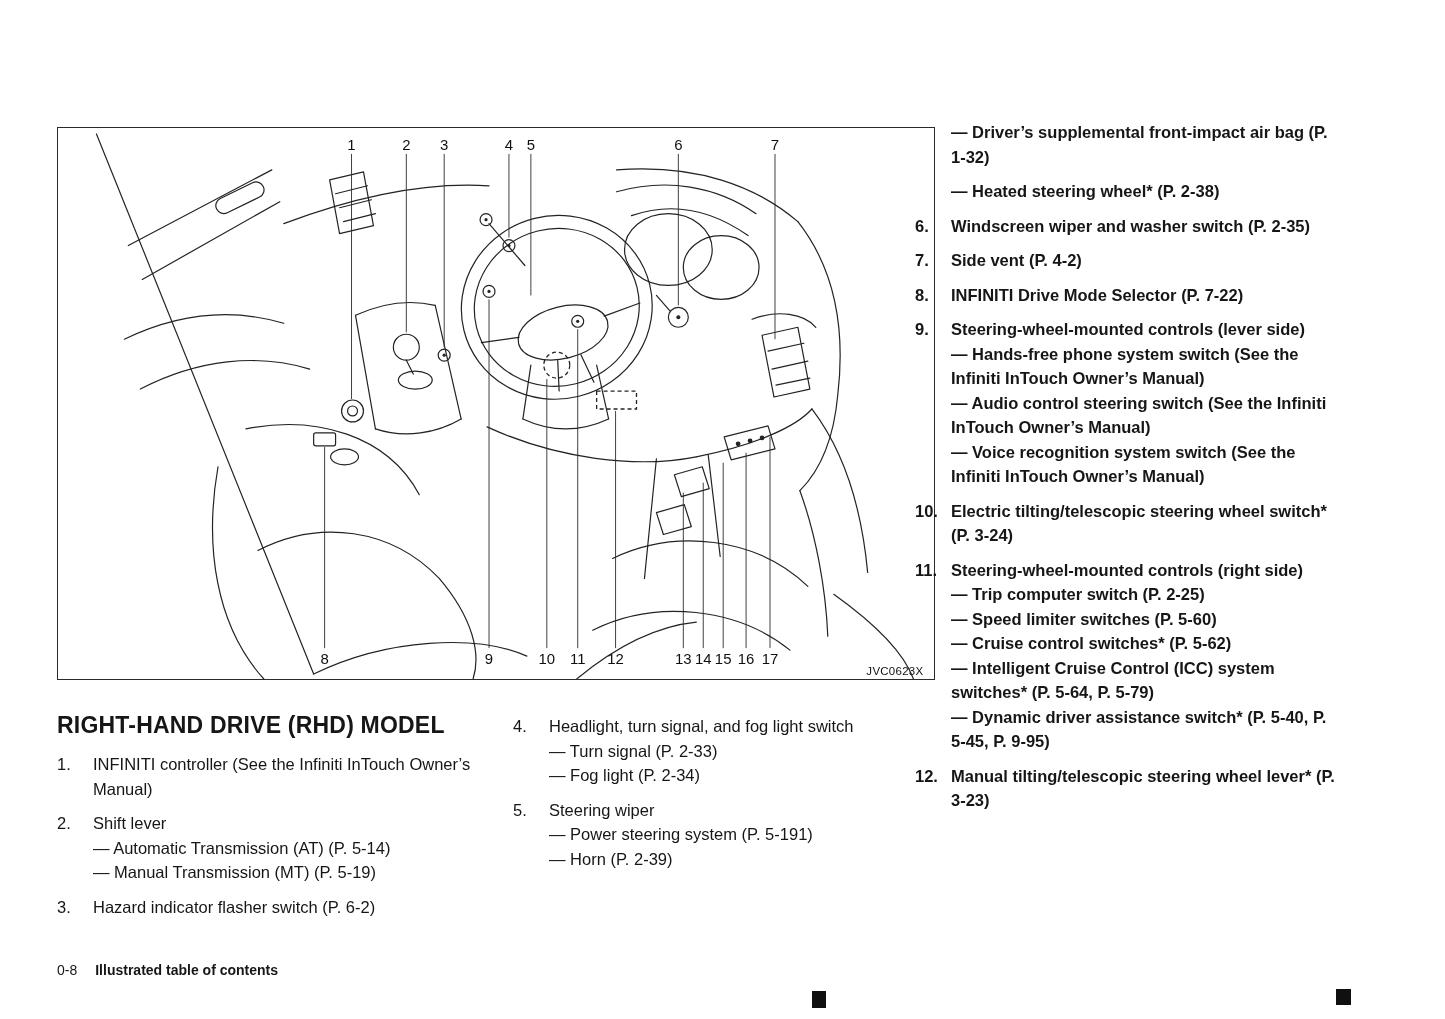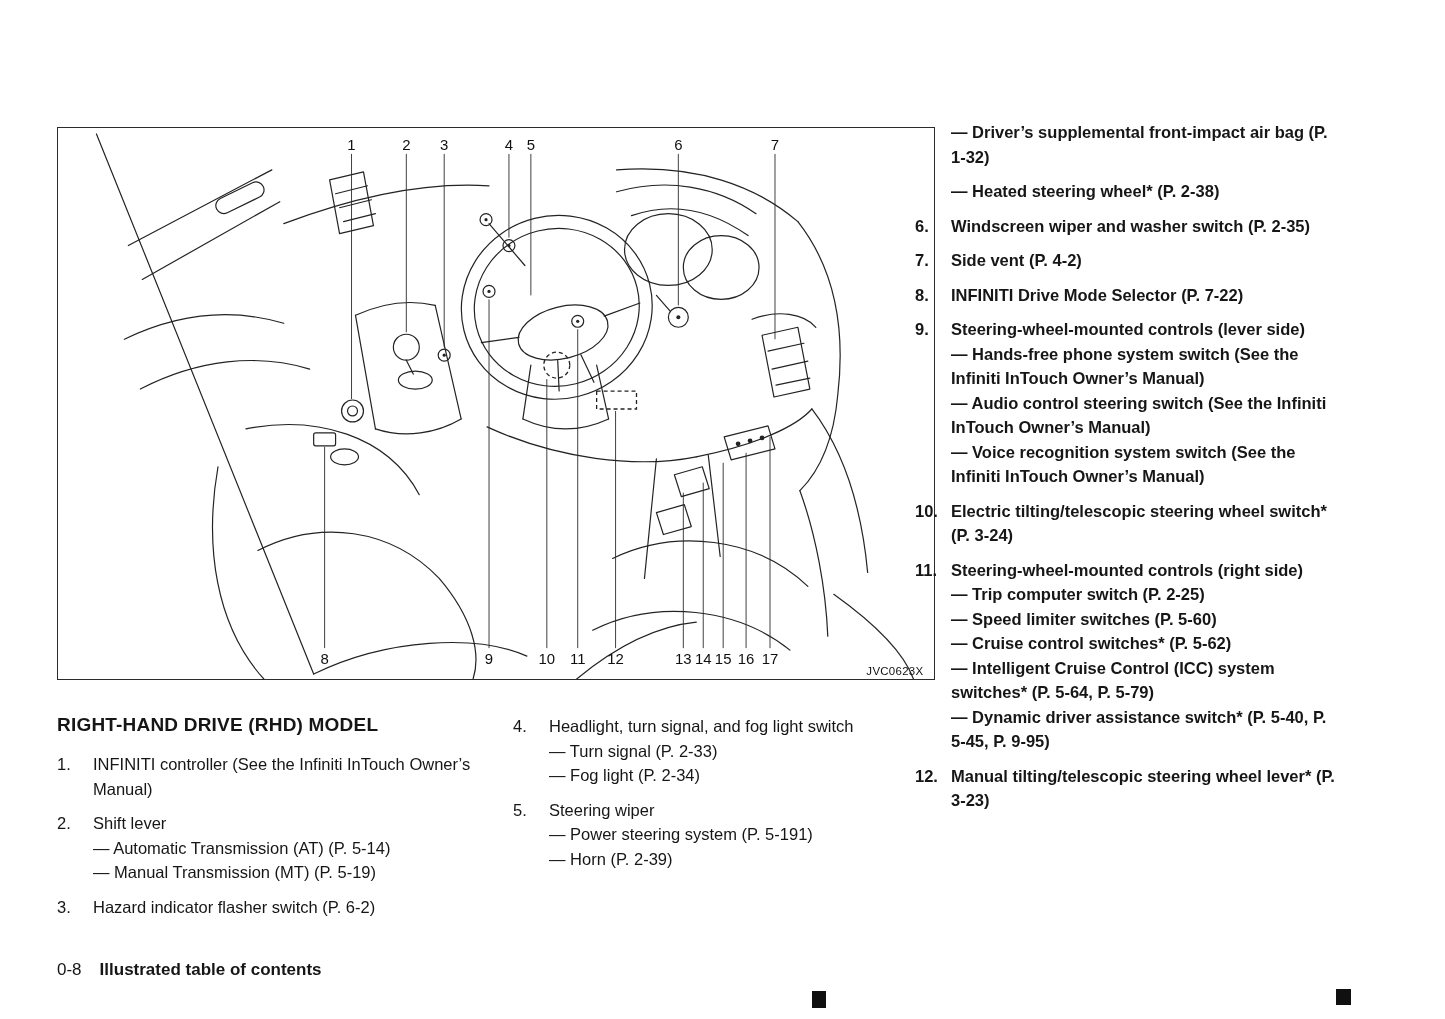--- a/index.html
+++ b/index.html
@@ -19,28 +19,28 @@
   .dashart { fill:none; stroke:#232323; stroke-width:1.3; stroke-dasharray:4 3; }
   .leaders path { fill:none; stroke:#2a2a2a; stroke-width:0.9; }
   .labels text { font-family:"Liberation Sans", sans-serif; font-size:15px; fill:#101010; text-anchor:middle; }
   .labels .figcode { font-size:11.5px; text-anchor:end; letter-spacing:.3px; }
 
   .col { position:absolute; font-size:16.5px; line-height:24.5px; }
   .col-left  { left:57px;  top:712px; width:432px; }
   .col-mid   { left:513px; top:714px; width:432px; }
   .col-right { left:915px; top:120px; width:428px;font-weight:bold; }
 
-  .heading { font-size:19px; font-weight:700; letter-spacing:.2px; margin:0 0 14px 0; line-height:26px; }
+  .heading { font-size:23px; font-weight:700; letter-spacing:.2px; margin:0 0 14px 0; line-height:26px; }
 
   .item { display:flex; margin-bottom:10px; }
   .item .num { flex:0 0 36px; }
   .item .body { flex:1; }
   .lead-bullet { padding-left:36px; margin-bottom:10px; }
 
-  .footer { position:absolute; left:57px; top:958px; font-size:17px; line-height:24px; }
+  .footer { position:absolute; left:57px; top:958px; font-size:14px; line-height:24px; }
   .footer .pageno { font-weight:400; }
   .footer .ftitle { font-weight:700; margin-left:18px; }
 
   .print-marker { position:absolute; background:#101010; }
   .pm1 { left:812px; top:991px; width:14px; height:17px; }
   .pm2 { left:1336px; top:989px; width:15px; height:16px; }
 </style>
 </head>
 <body>
 

